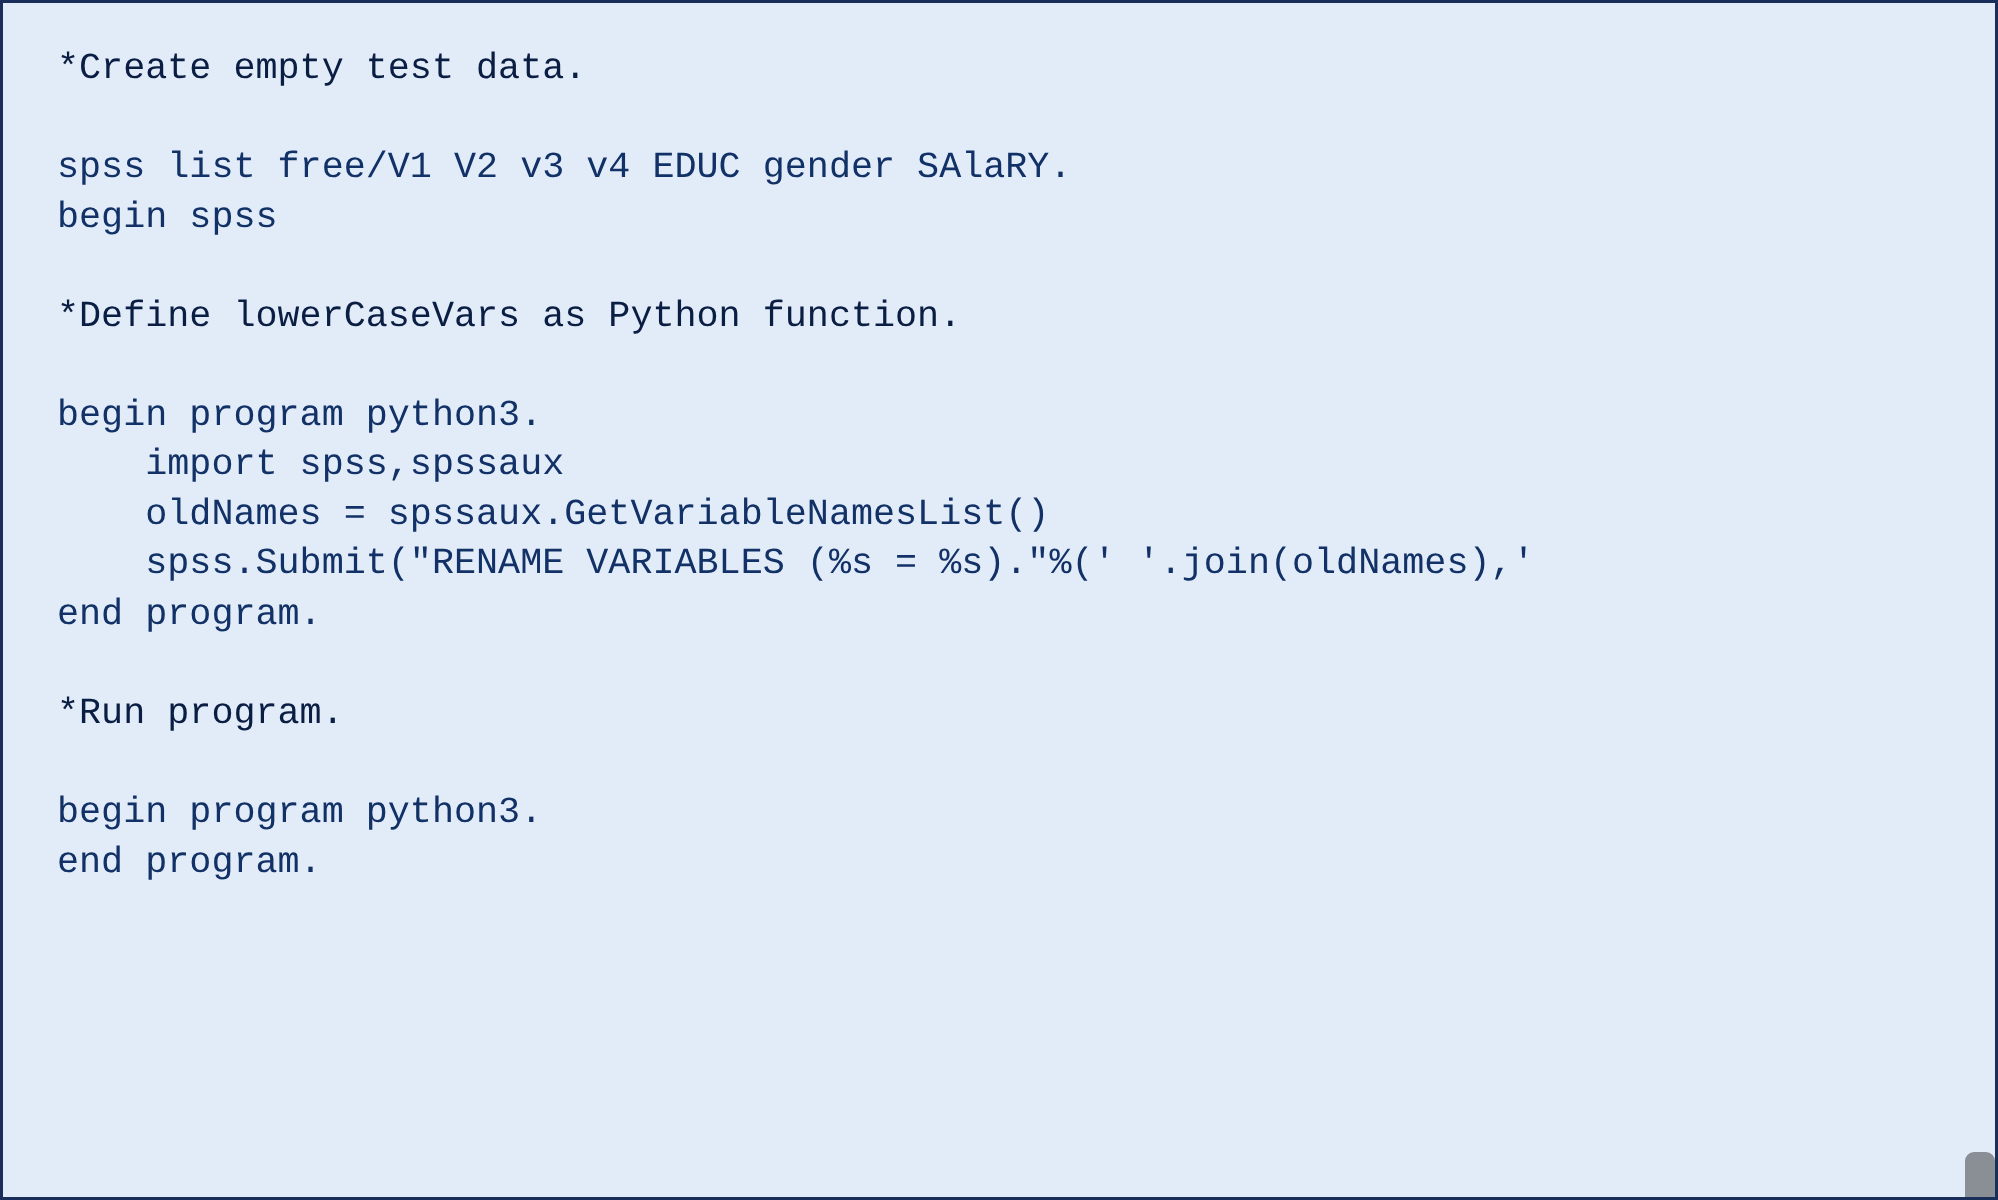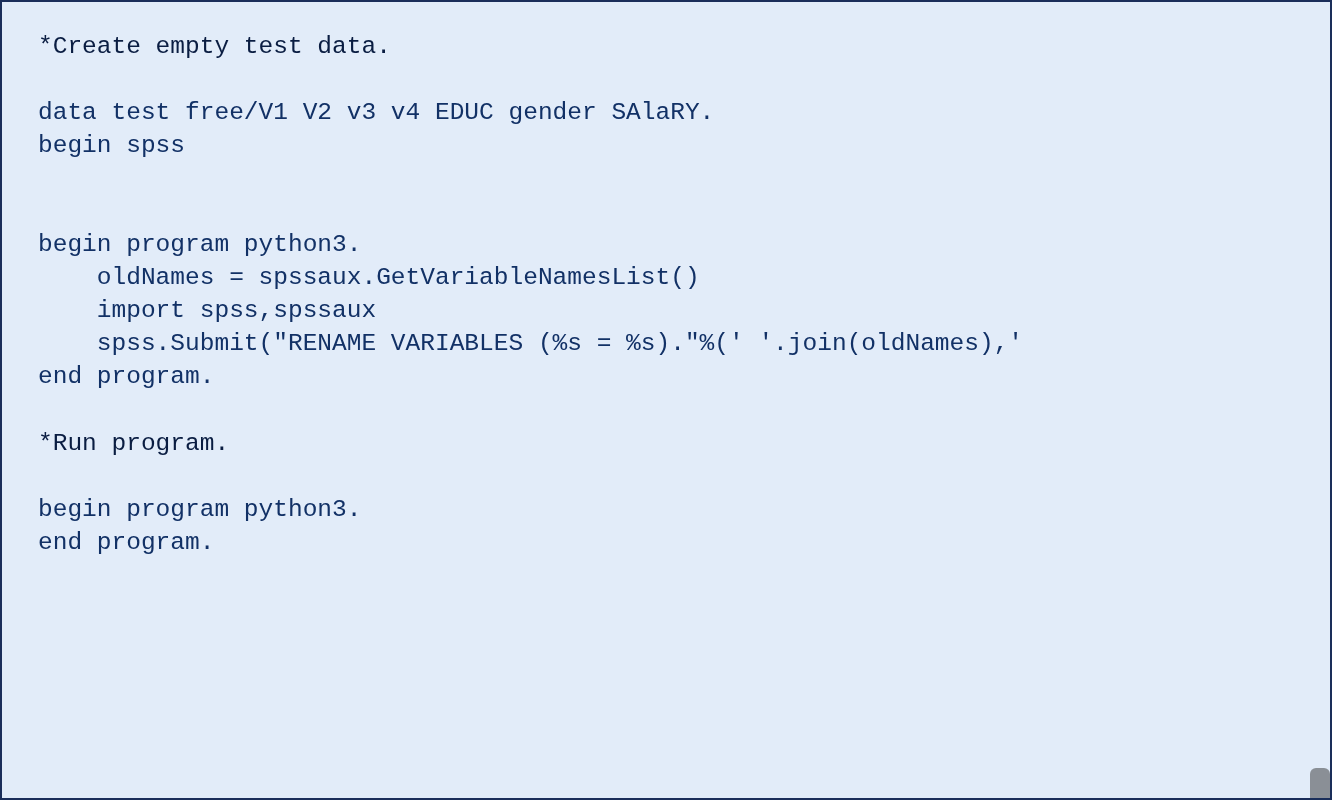--- a/index.html
+++ b/index.html
@@ -47,27 +47,28 @@
       background: #8a8f96;
       border-radius: 6px 6px 0 0;
     }
   </style>
 </head>
 <body>
 
 <div class="code-container">
   <div class="code-line comment-bold">*Create empty test data.</div>
   <div class="spacer"></div>
-  <div class="code-line">data test free/V1 V2 v3 v4 EDUC gender SAlaRY.</div>
+  <div class="code-line">spss list free/V1 V2 v3 v4 EDUC gender SAlaRY.</div>
   <div class="code-line">begin spss</div>
   <div class="spacer"></div>
+  <div class="code-line comment-bold">*Define lowerCaseVars as Python function.</div>
   <div class="spacer"></div>
   <div class="code-line">begin program python3.</div>
+  <div class="code-line">    import spss,spssaux</div>
   <div class="code-line">    oldNames = spssaux.GetVariableNamesList()</div>
-  <div class="code-line">    import spss,spssaux</div>
   <div class="code-line">    spss.Submit("RENAME VARIABLES (%s = %s)."%(' '.join(oldNames),'</div>
   <div class="code-line">end program.</div>
   <div class="spacer"></div>
   <div class="code-line comment-bold">*Run program.</div>
   <div class="spacer"></div>
   <div class="code-line">begin program python3.</div>
   <div class="code-line">end program.</div>
 
   <div class="scrollbar-thumb"></div>
 </div>

